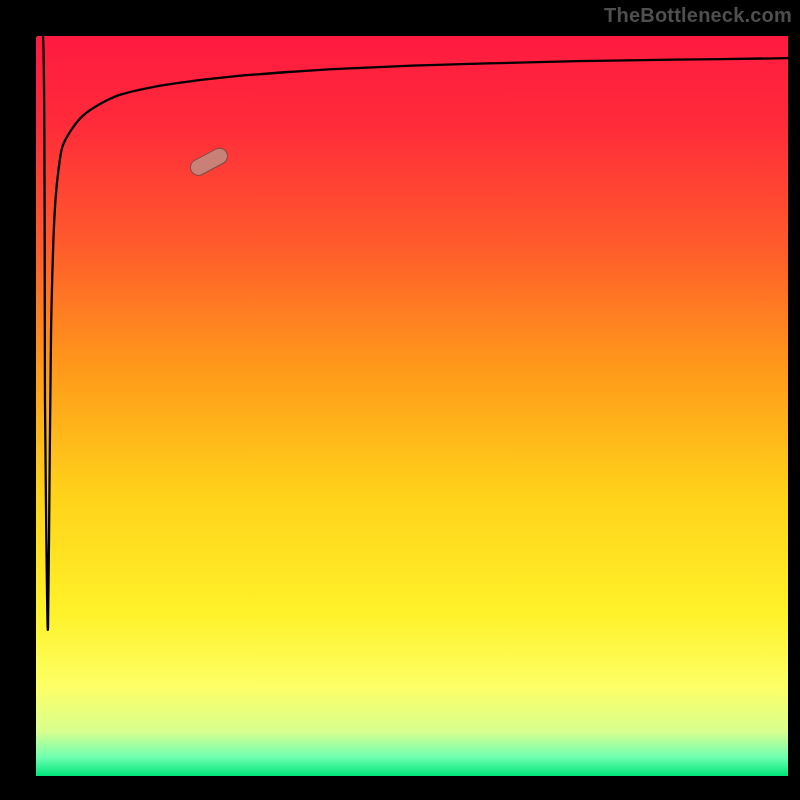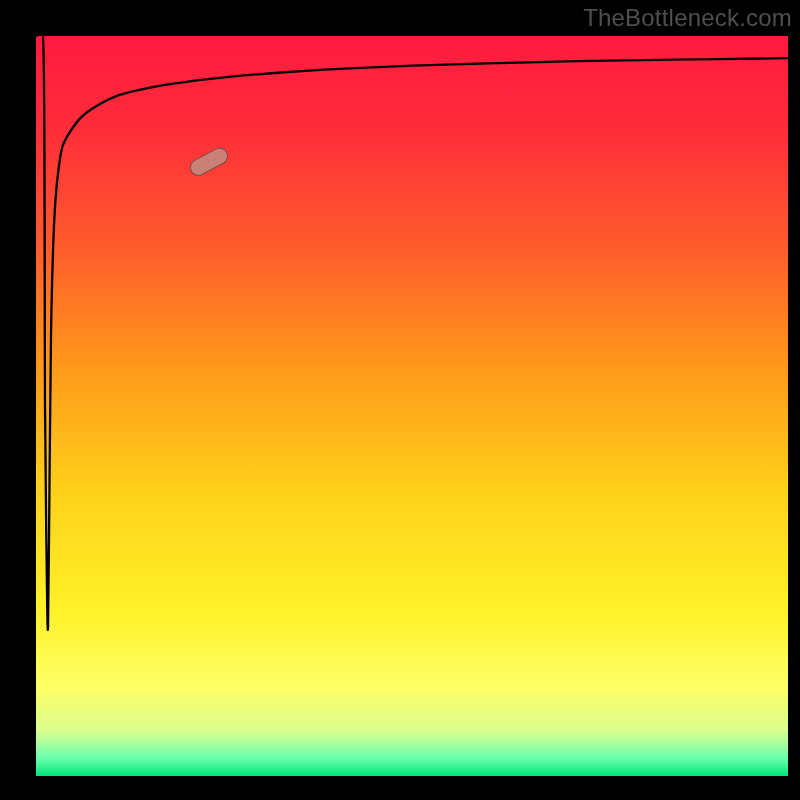--- a/index.html
+++ b/index.html
@@ -37,22 +37,22 @@
     left: 0;
     top: 0;
     width: 100%;
     height: 100%;
   }
   .watermark {
     position: absolute;
     top: 4px;
     right: 8px;
     color: #4f4f4f;
-    font-size: 24px;
-    font-weight: 400;
+    font-size: 20px;
+    font-weight: 700;
     letter-spacing: 0.2px;
     font-family: Arial, Helvetica, sans-serif;
   }
 </style>
 </head>
 <body>
 
 <div class="outer">
 
   <div class="plot">

